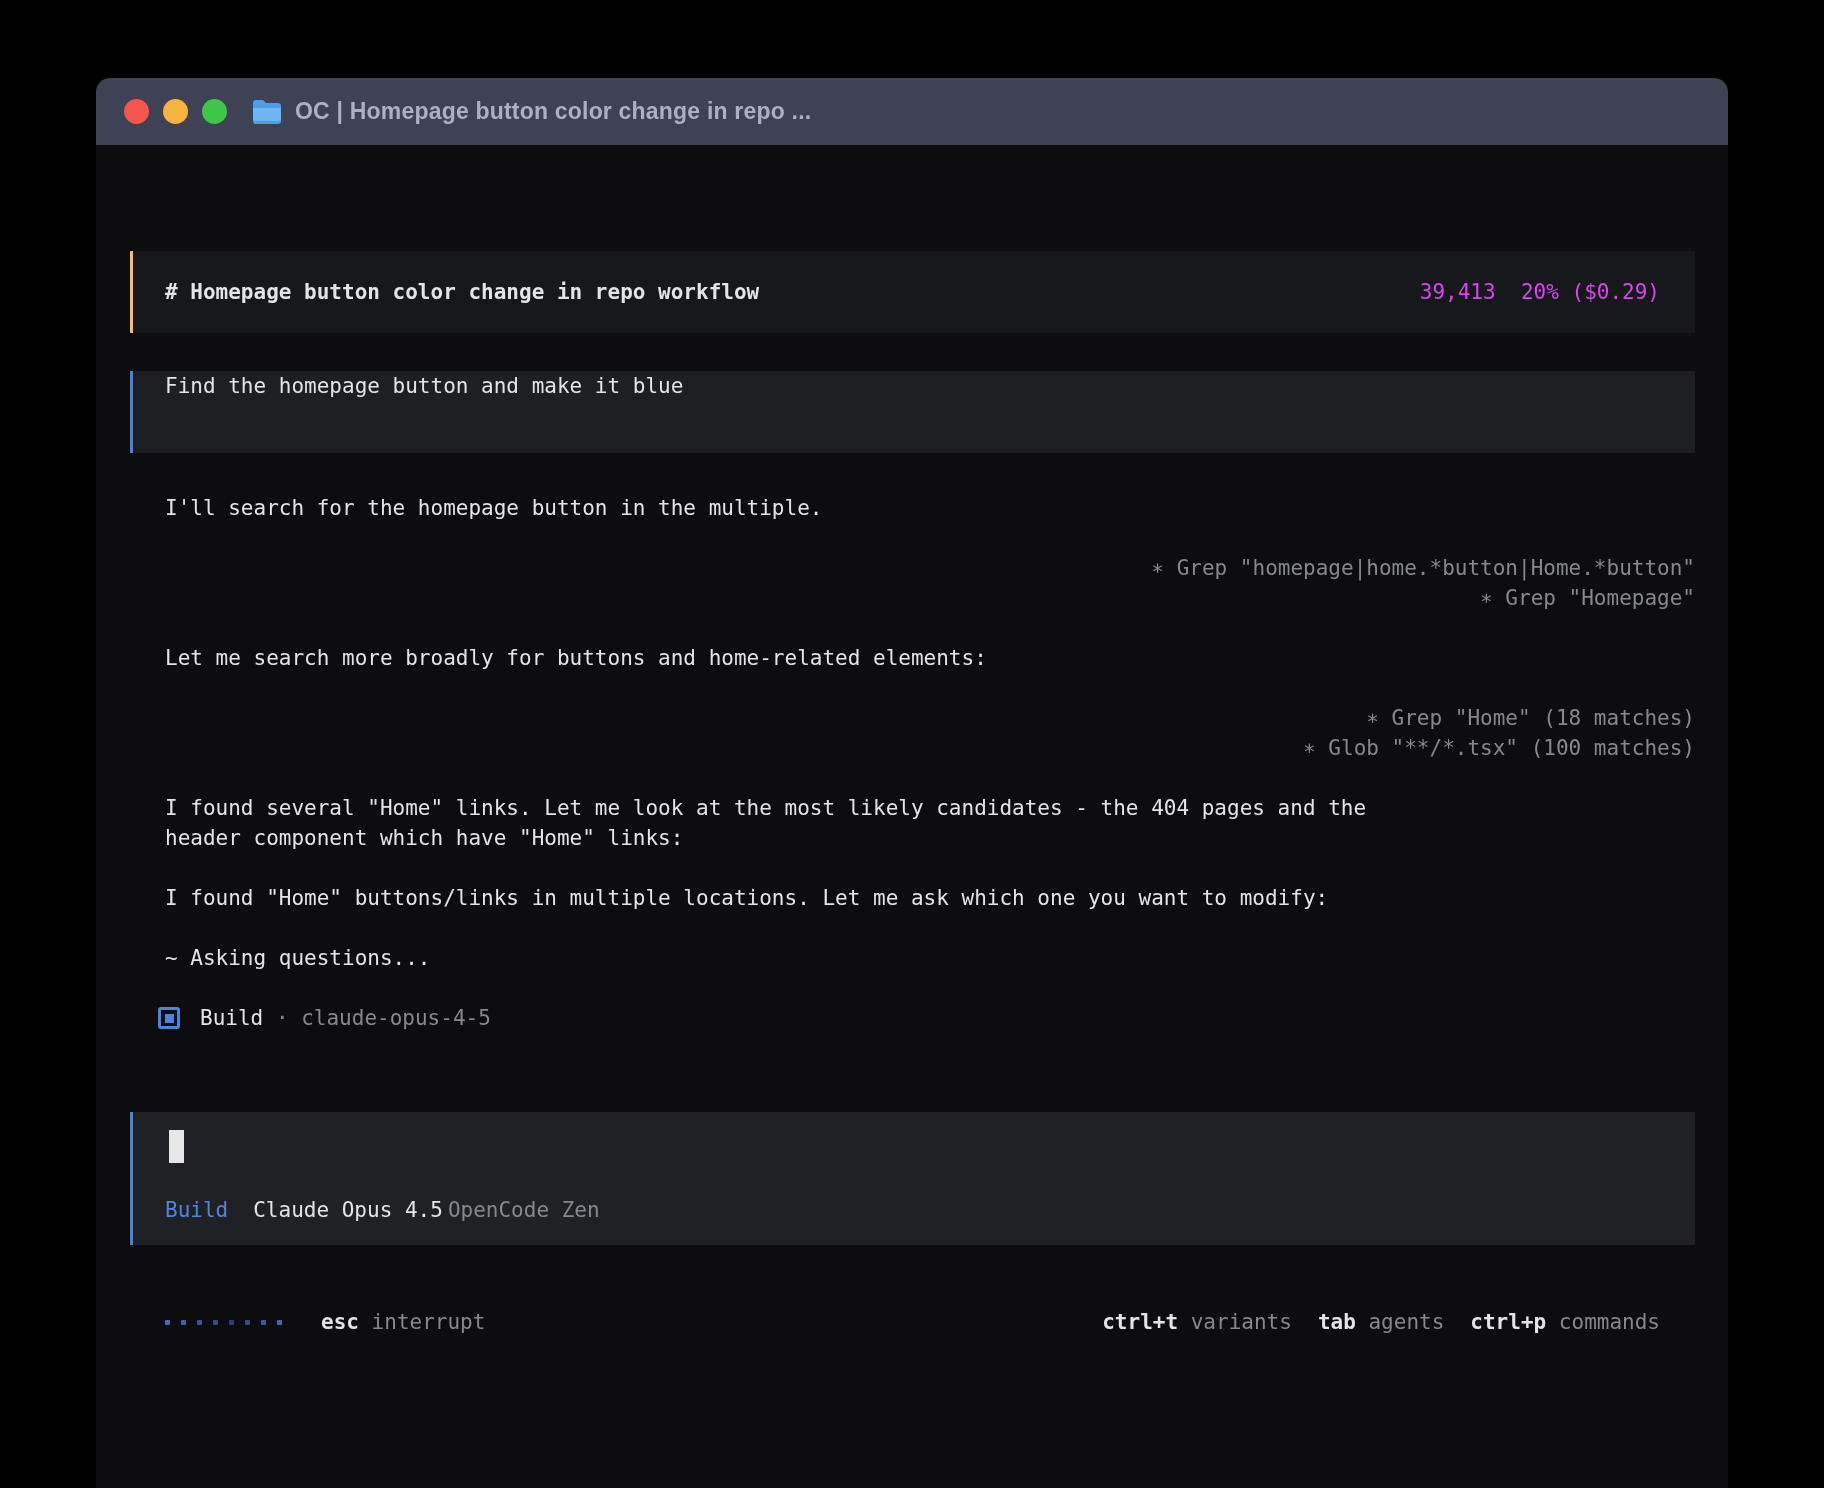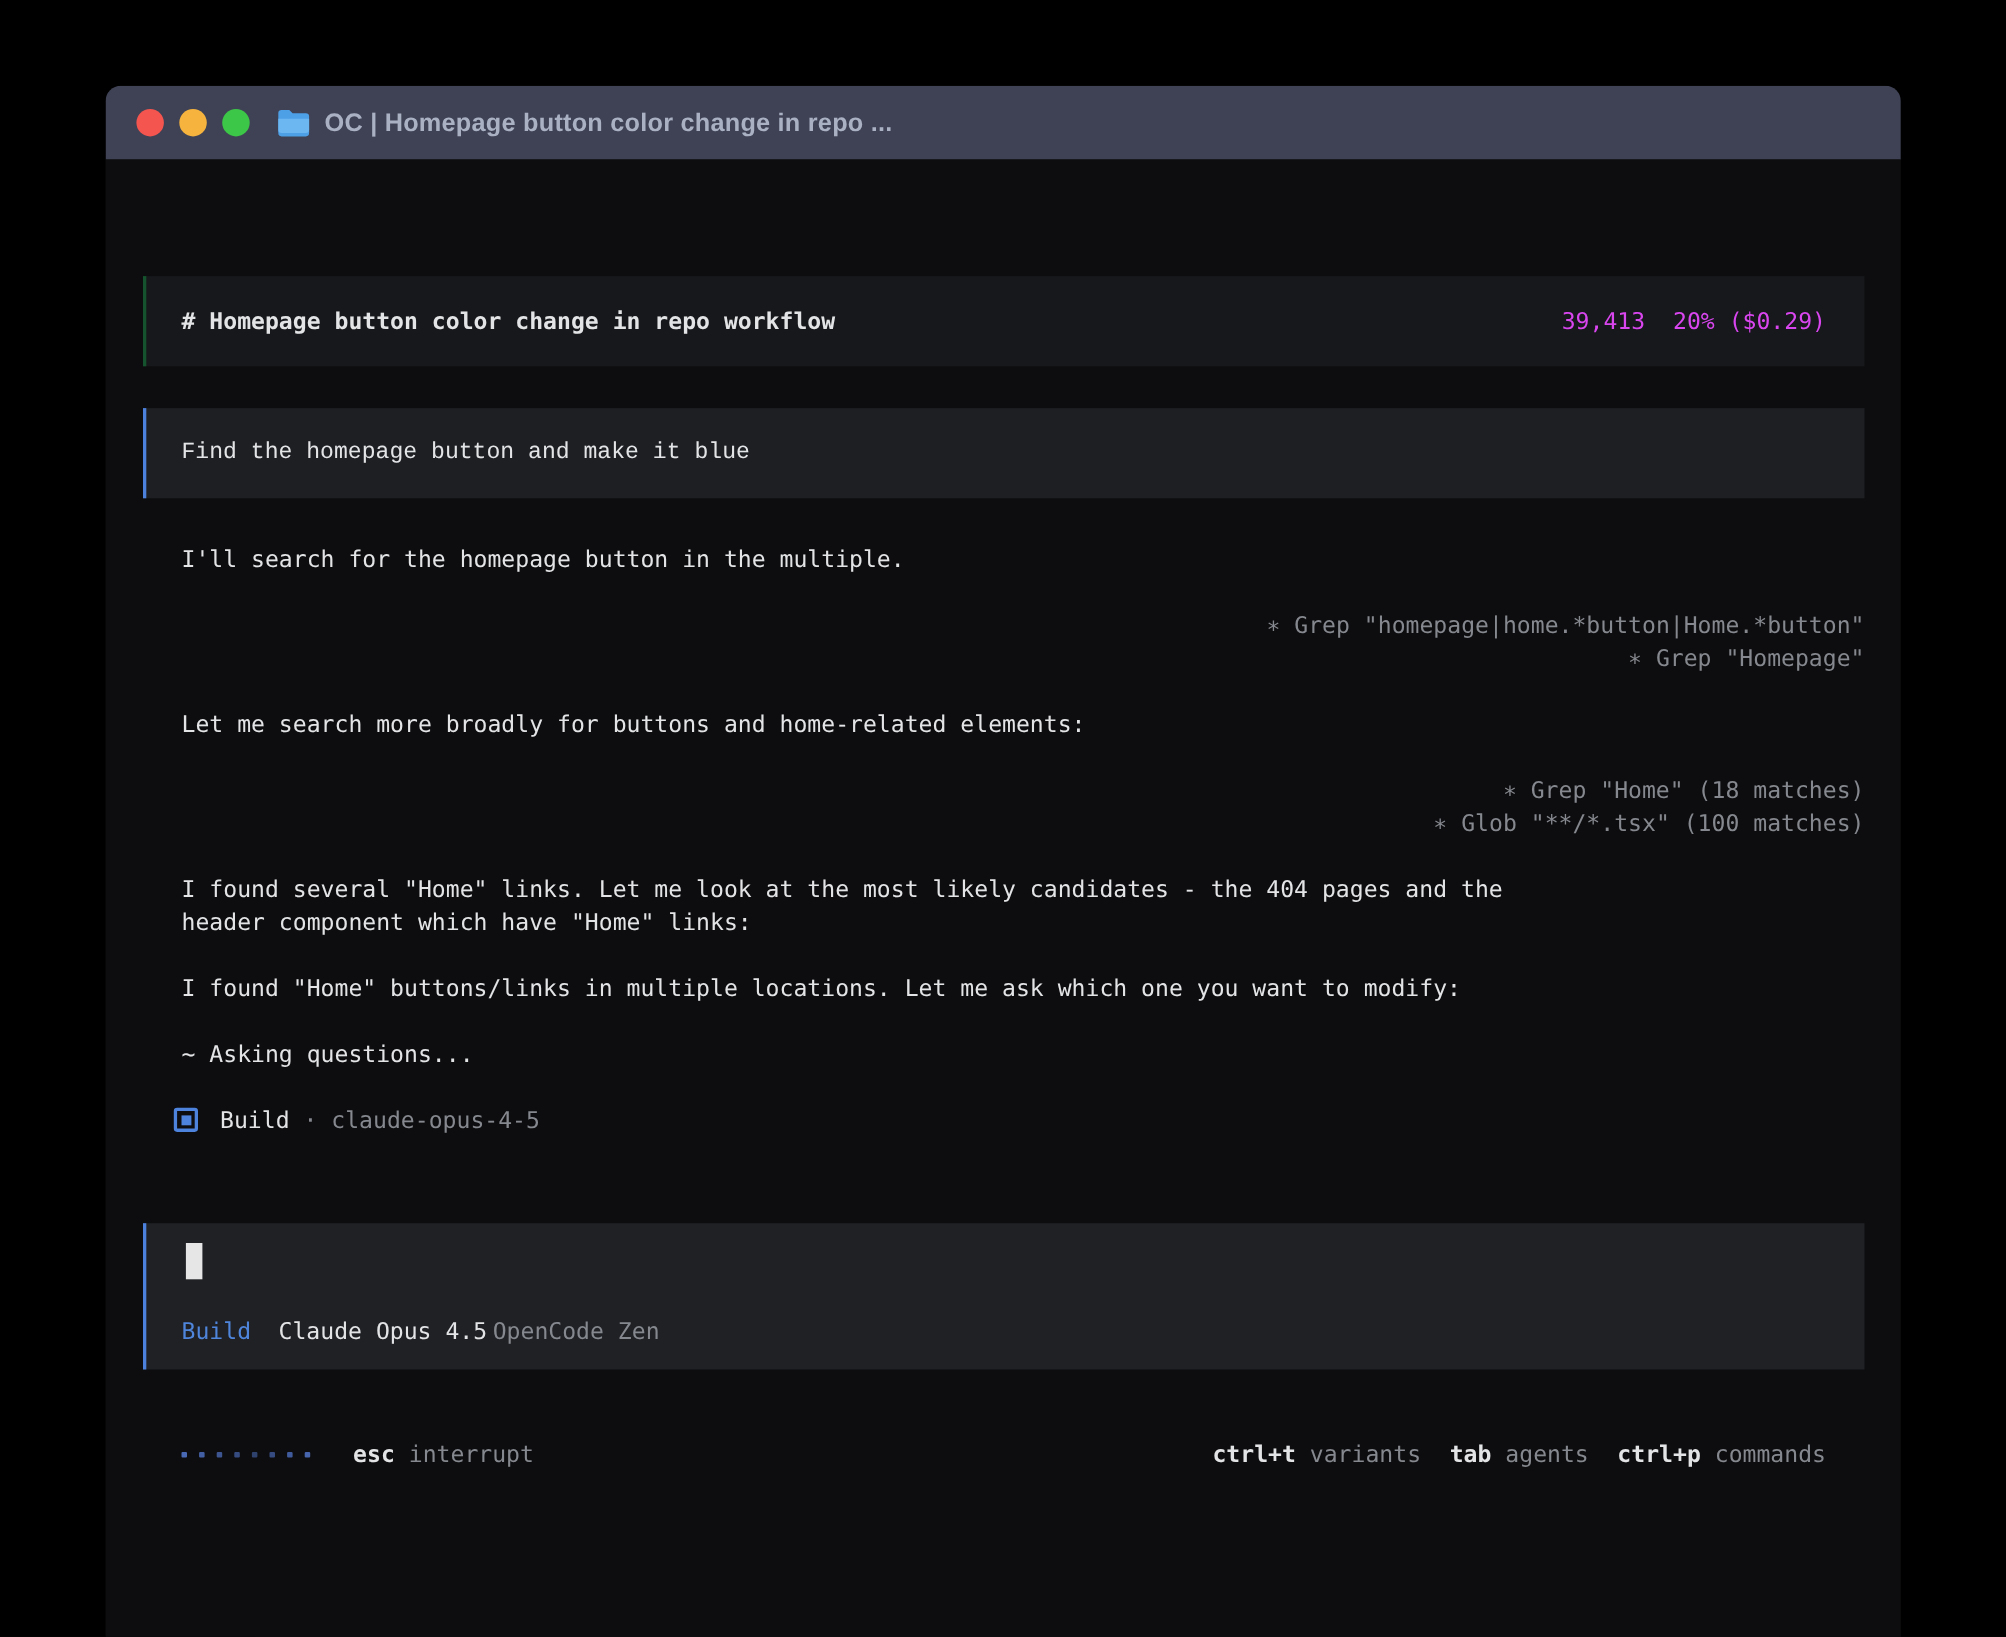--- a/index.html
+++ b/index.html
@@ -33,29 +33,29 @@
   .content{position:absolute;left:34px;width:1565px;top:0;}
   .mono{font-size:21px;line-height:30px;white-space:pre;}
   .white{color:#e3e4e6;}
   .gray{color:#85888e;text-align:right;}
   .dgray{color:#d946ef;}
   .blue{color:#4f86dc;}
   .bold{font-weight:bold;}
 
   .session-header{
     position:absolute;top:106px;left:0;width:100%;height:82px;box-sizing:border-box;
-    background:#17181b;border-left:3px solid #14532d;
+    background:#17181b;border-left:3px solid #fdba74;
     display:flex;align-items:center;justify-content:space-between;
     padding:0 35px 0 32px;
   }
   .stats span{margin-left:0;}
   .user-msg{
     position:absolute;top:226px;left:0;width:100%;height:82px;box-sizing:border-box;
     background:#1d1f23;border-left:3px solid #4c82de;
-    display:flex;align-items:center;padding-left:32px;font-family:Liberation Mono, monospace;
+    display:flex;padding-left:32px;
   }
   .chat{position:absolute;top:348px;left:0;width:100%;}
   .block{margin-bottom:30px;padding-left:35px;}
   .agent-row{display:flex;align-items:center;height:30px;}
   .agent-icon{
     width:16px;height:16px;border:3px solid #4d82dd;border-radius:3px;
     display:flex;align-items:center;justify-content:center;margin-left:-7px;margin-right:20px;
   }
   .agent-icon-inner{width:9px;height:9px;background:#4d82dd;}
   .input-panel{

